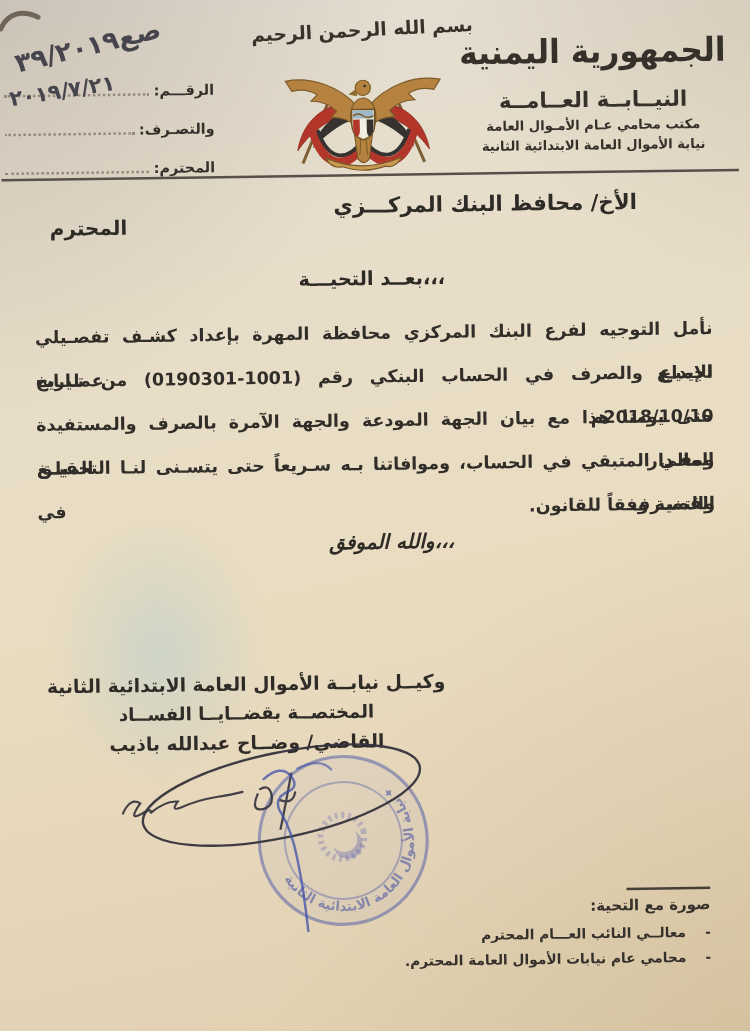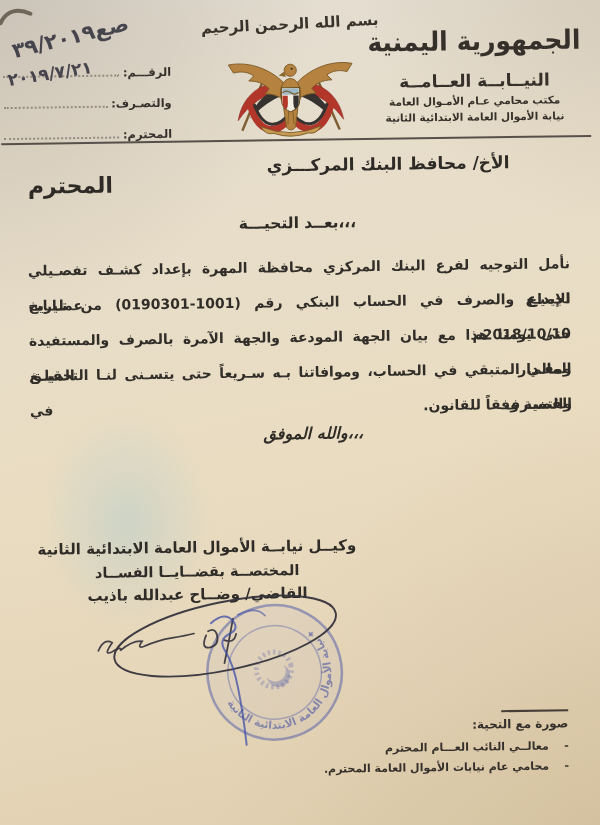--- a/index.html
+++ b/index.html
@@ -27,21 +27,21 @@
   .fieldrow{display:flex;align-items:flex-end;height:31px;}
   .flabel{font-size:11.5px;font-weight:bold;white-space:nowrap;color:#35302b;text-align:center;}
   .leader{flex:1;border-bottom:2px dotted #948b7e;margin:0 4px 3px 2px;}
   .hand{position:absolute;font-weight:bold;color:#46444d;white-space:nowrap;}
   .hand-number{left:16px;top:22px;font-size:21px;transform:rotate(-13deg);}
   .hand-date{left:12px;top:60px;font-size:17px;transform:rotate(-8deg);direction:ltr;}
   .hrule{position:absolute;left:5px;right:5px;top:139px;border-top:2.2px solid #57504a;}
 
   
   .addressee{position:absolute;right:87px;top:155px;font-size:17px;font-weight:bold;direction:rtl;}
-  .honorific{position:absolute;left:31px;top:170px;font-size:22px;font-weight:bold;}
+  .honorific{position:absolute;left:43px;top:170px;font-size:16px;font-weight:bold;}
   .salutation{position:absolute;left:0;right:0;top:214px;text-align:center;font-size:15.5px;font-weight:bold;}
   .body-par{position:absolute;left:30px;right:28px;top:250px;direction:rtl;font-size:14px;font-weight:bold;color:#312d28;}
   .bline{height:35px;line-height:35px;text-align:justify;text-align-last:justify;}
   .bline-last{text-align-last:right;}
   .closing{position:absolute;left:0;right:0;top:424px;text-align:center;
     font-size:16px;font-weight:bold;font-style:italic;transform:translateX(13px);color:#2f2b26;}
   .smudge{position:absolute;left:8px;top:372px;width:235px;height:295px;
     background:radial-gradient(closest-side,rgba(148,196,212,.32),rgba(148,196,212,0) 72%);filter:blur(4px);}
 
   

